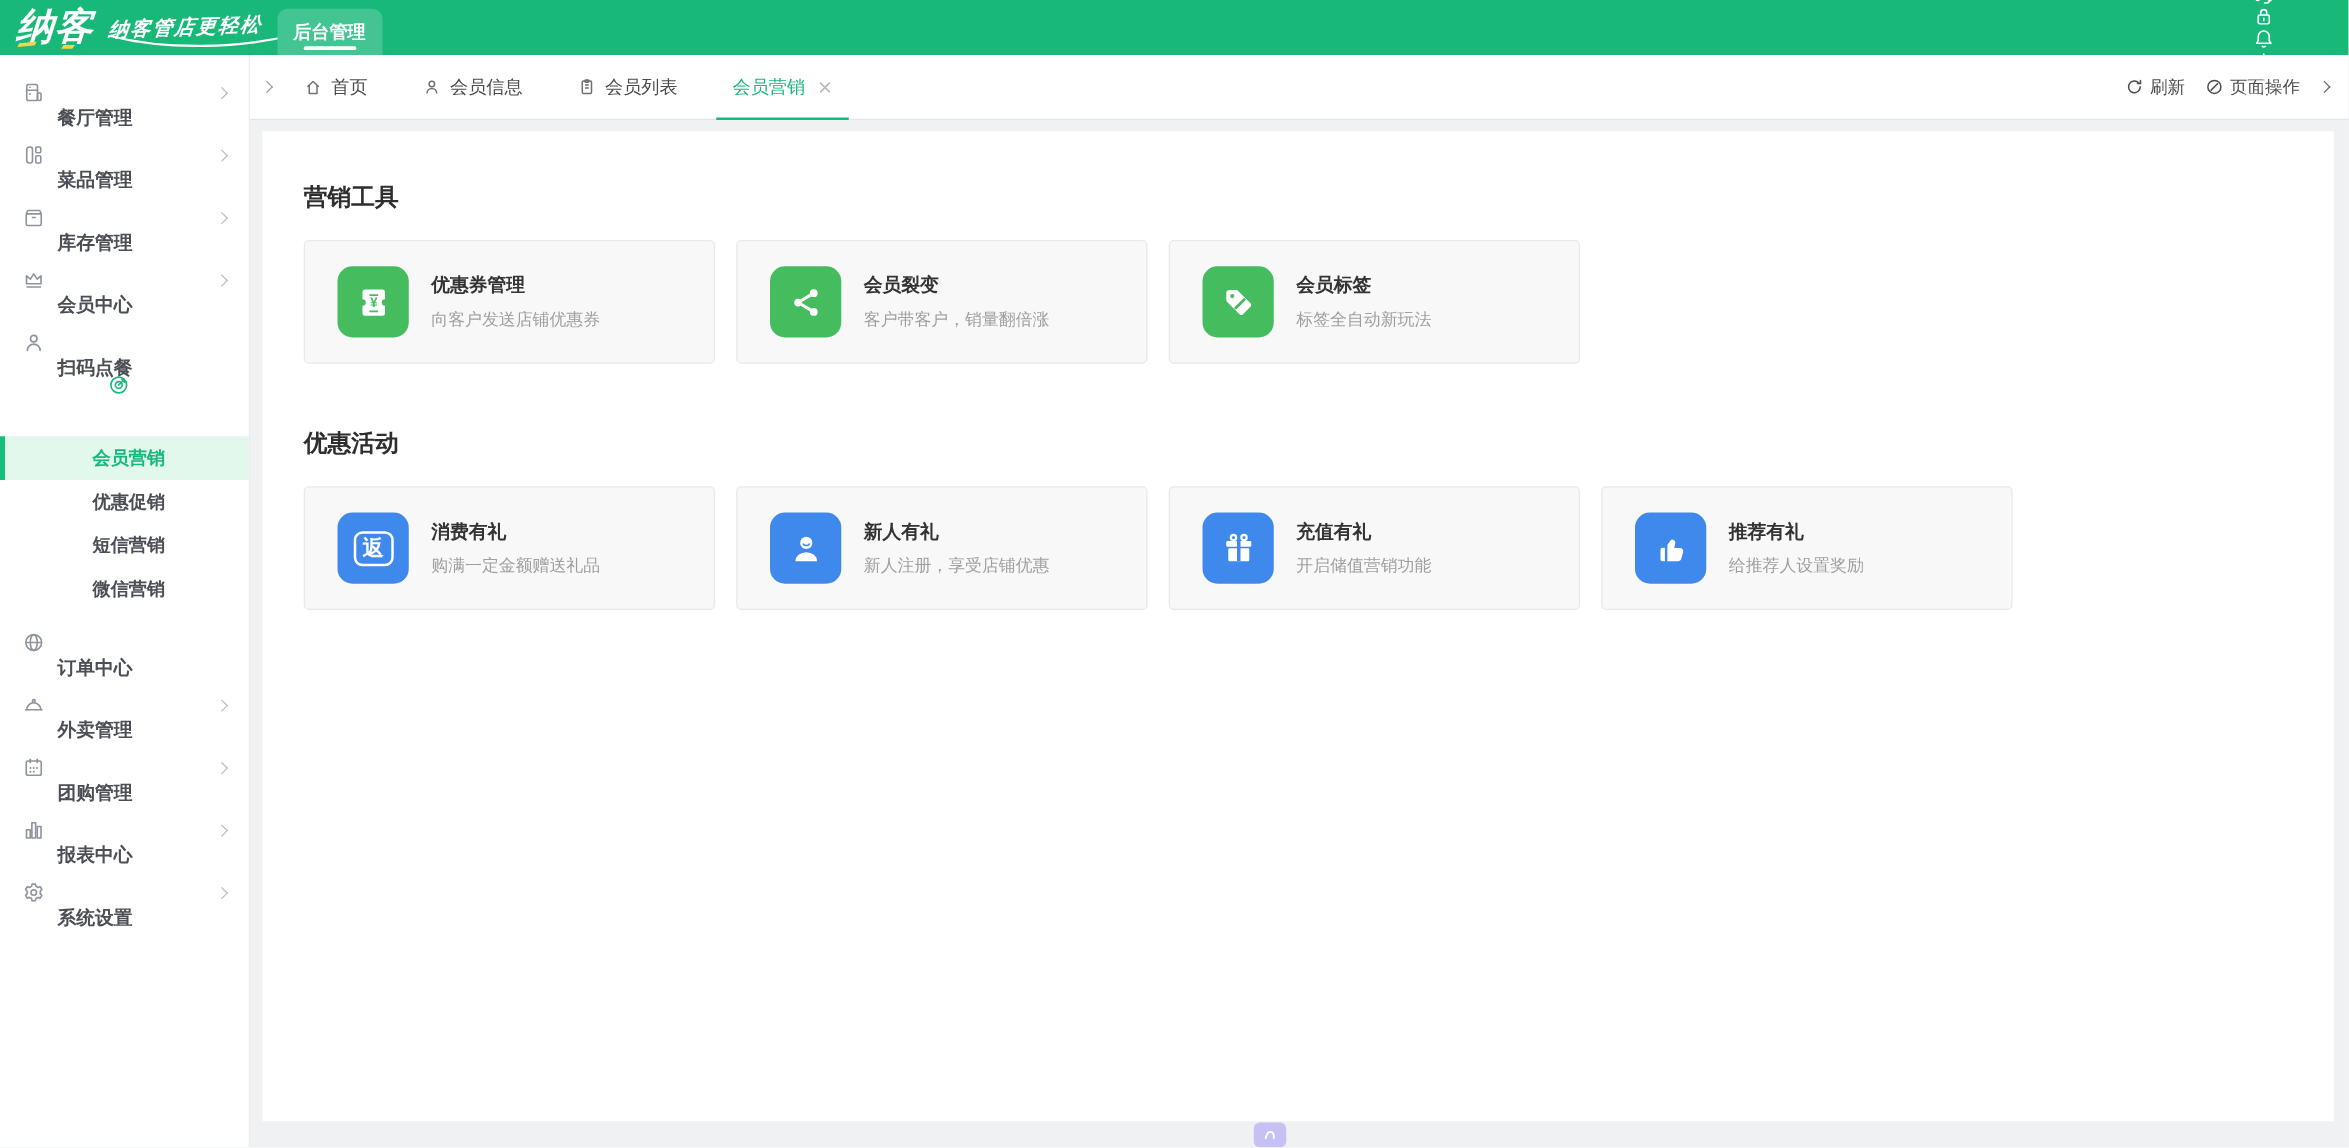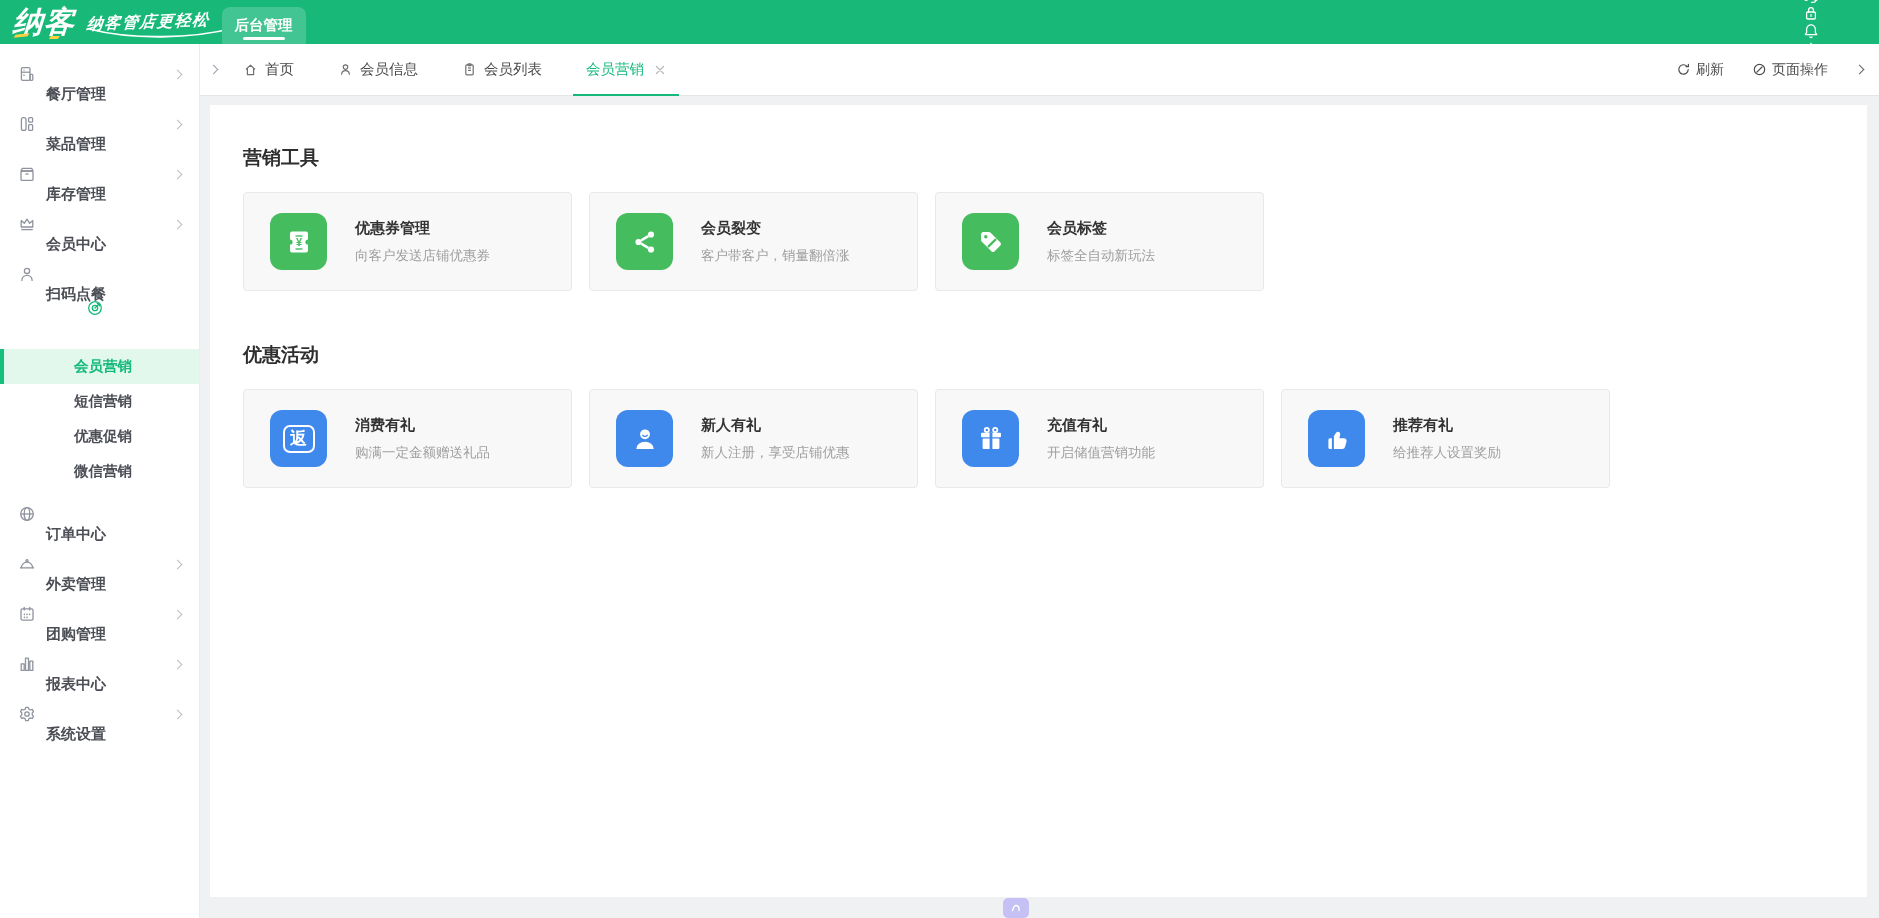--- a/index.html
+++ b/index.html
@@ -28,42 +28,42 @@
   .tabbar { position:absolute; left:200px; top:44px; right:0; height:52px; background:#fff; border-bottom:1px solid #e5e5e5; display:flex; align-items:center; padding:0 16px 0 6px; z-index:10; }
   .tab-scroll-chev { display:flex; align-items:center; padding:0 4px; cursor:pointer; }
   .chev { display:inline-block; width:7px; height:7px; border-top:1.6px solid #9aa0a8; border-right:1.6px solid #9aa0a8; transform:rotate(45deg); }
   .chev.dark { border-color:#5f6368; }
   .chev.green-down { border-color:#14b97c; transform:rotate(135deg); margin-top:-3px; }
   .chev.gray-right { border-color:#b8bcc4; }
   .tab { position:relative; height:100%; display:flex; align-items:center; gap:7px; padding:17px 13px; margin:2px 9px; font-size:14.5px; color:#4a4a4a; cursor:pointer; }
   .tab.active { color:#14b97c; }
   .tab.active::after { content:""; position:absolute; left:0; right:0; bottom:-1px; height:2px; background:#14b97c; }
   .tab .close { display:flex; margin-left:3px; }
-  .tabbar-right { margin-left:auto; display:flex; align-items:center; gap:28px; font-size:14px; color:#4c4c4c; }
+  .tabbar-right { margin-left:auto; display:flex; align-items:center; gap:16px; font-size:14px; color:#4c4c4c; }
   .tb-action { display:flex; align-items:center; gap:5px; cursor:pointer; }
 
   
   .sidebar { position:absolute; left:0; top:44px; width:200px; bottom:0; background:#fff; padding-top:5px; z-index:15; border-right:1px solid #ececec; }
   .side-item { height:50px; display:flex; align-items:center; padding:0 18px 0 18px; font-size:15px; font-weight:bold; color:#4b4e55; cursor:pointer; }
   .side-item .s-ico { width:18px; height:18px; margin-right:10px; flex:none; display:flex; }
   .side-item .s-label { flex:1;margin-top:40px; }
   .side-item.green { color:#14b97c;flex-direction:column; }
   .submenu-item { position:relative; height:35px; display:flex; align-items:center; padding-left:74px; font-size:14.5px; font-weight:bold; color:#4b4e55; cursor:pointer; }
   .submenu-item.active { background:#e2f8ec; color:#14b97c; }
   .submenu-item.active::before { content:""; position:absolute; left:0; top:0; bottom:0; width:4px; background:#14c07c; }
 
   
   .main-panel { position:absolute; left:210px; top:105px; width:1657px; height:792px; background:#fff; padding:40px 0 0 33px; }
   .section-title { font-size:19px; font-weight:bold; color:#2e2e2e; }
   .cards { display:flex; gap:17px; margin-top:21px; }
   .card { width:329px; height:99px; background:#f8f8f8; border:1px solid #e8e8e8; border-radius:4px; display:flex; align-items:center; padding-left:26px; cursor:pointer; }
   .tile { width:57px; height:57px; border-radius:12px; flex:none; display:flex; align-items:center; justify-content:center; }
   .tile.green { background:#45bd5e; }
   .tile.blue { background:#4089ec; }
-  .card-text { margin-left:28px; }
+  .card-text { margin-left:18px; }
   .card-title { font-size:15px; font-weight:bold; color:#333; }
   .card-desc { font-size:13.5px; color:#9e9e9e; margin-top:9px; }
   .section2 { margin-top:51px; }
   .fan-box { width:32px; height:28px; border:2px solid #fff; border-radius:7px; display:flex; align-items:center; justify-content:center; font-size:17px; font-weight:bold; color:#fff; }
 
   
   .float-widget { position:absolute; left:1003px; top:898px; width:26px; height:20px; border-radius:5px; background:rgba(168,162,246,.6); display:flex; align-items:center; justify-content:center; z-index:30; cursor:pointer; }
 
   svg { display:block; }
 </style>
@@ -264,24 +264,24 @@
           </svg>
         </span>
       <span class="s-label">营销中心</span>
       <span class="chev green-down"></span>
     </div>
 
     <div class="submenu-item active">
       <span>会员营销</span>
     </div>
     <div class="submenu-item">
+      <span>优惠促销</span>
+    </div>
+    <div class="submenu-item">
       <span>短信营销</span>
-    </div>
-    <div class="submenu-item">
-      <span>优惠促销</span>
     </div>
     <div class="submenu-item">
       <span>微信营销</span>
     </div>
 
     <div class="side-item">
       <span class="s-ico">
           <svg width="18" height="18" viewBox="0 0 18 18" fill="none" stroke="#8e939d" stroke-width="1.3">
             <circle cx="9" cy="9" r="6.3"></circle>
             <ellipse cx="9" cy="9" rx="2.8" ry="6.3"></ellipse>

